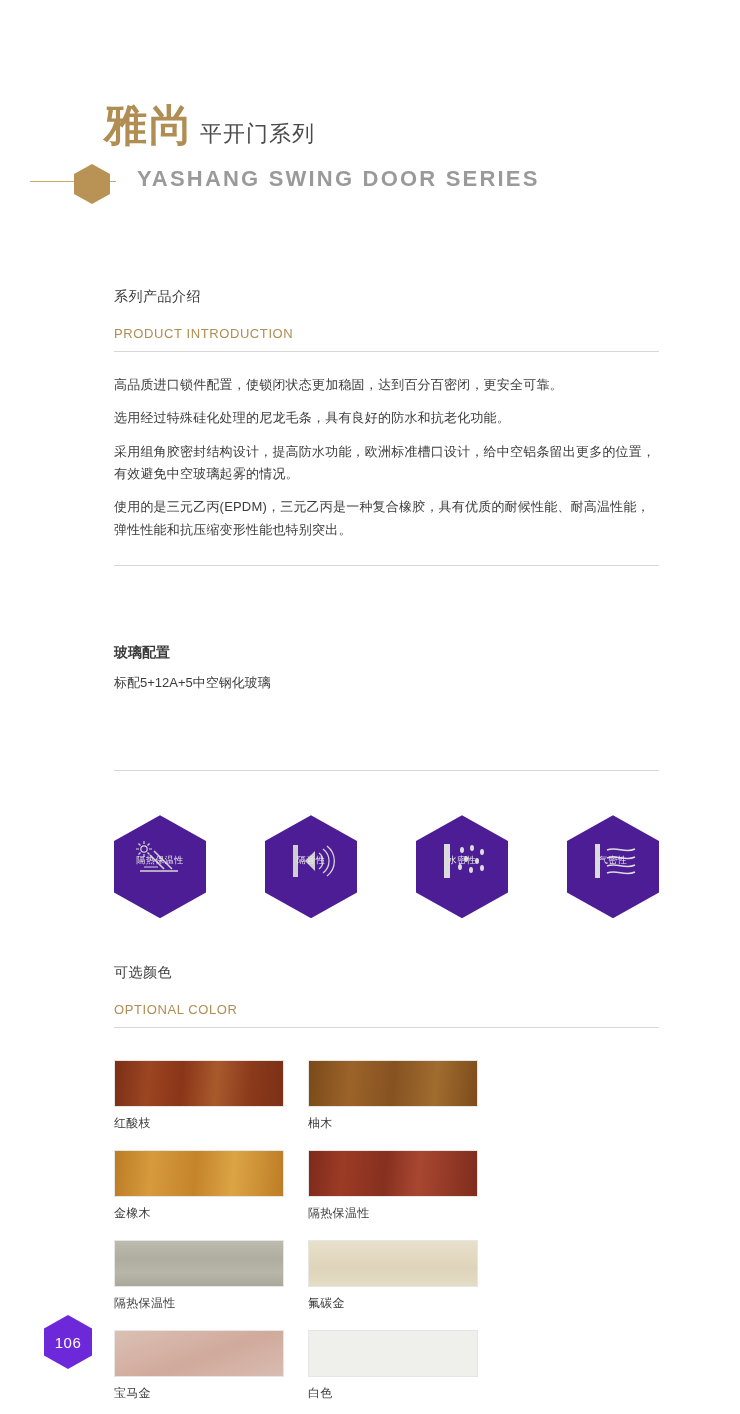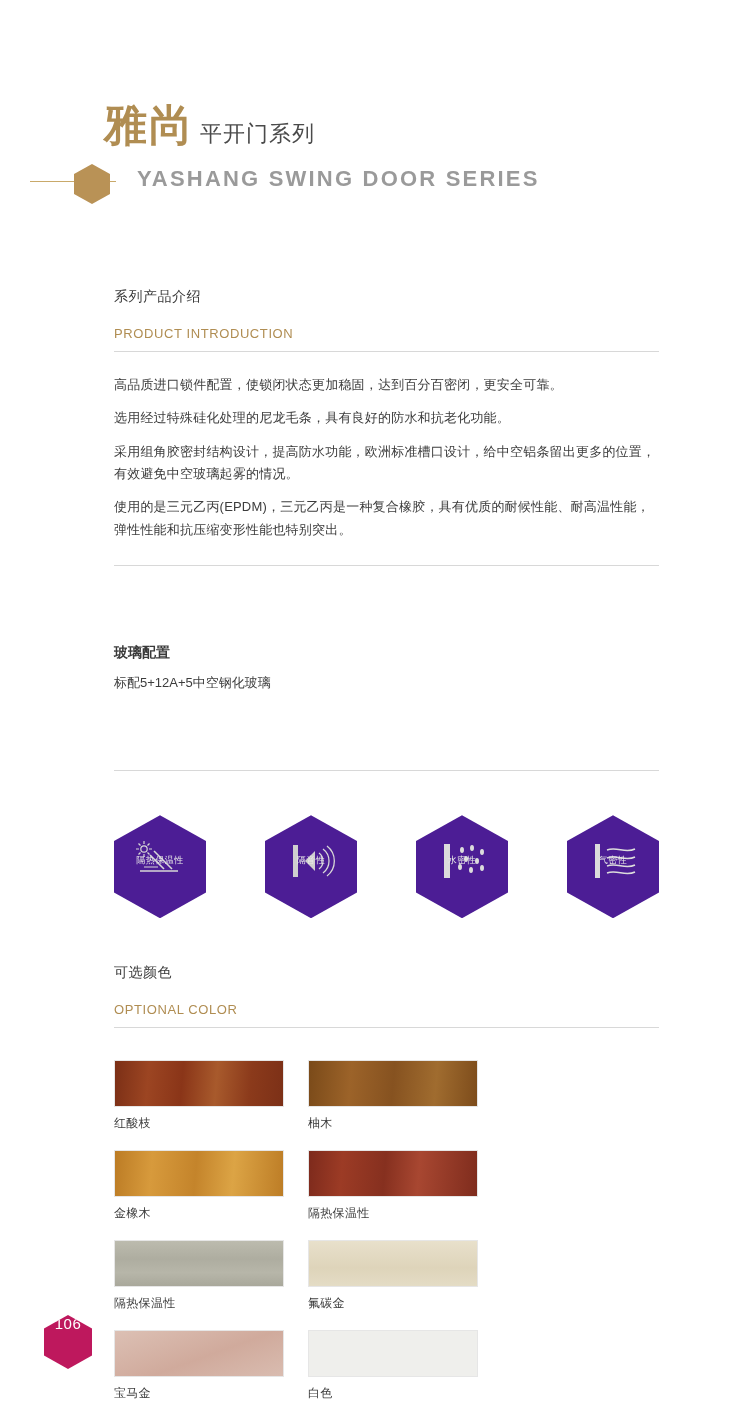--- a/index.html
+++ b/index.html
@@ -189,23 +189,24 @@
     letter-spacing: 0.3px;
   }
 
   
   .page-num {
     position: absolute;
     left: 44px;
     top: 1315px;
     width: 48px;
     height: 54px;
-    background: #be185d;
+    background: #6d28d9;
     clip-path: polygon(50% 0%, 100% 25%, 100% 75%, 50% 100%, 0% 75%, 0% 25%);
     display: flex;
+    align-items: center;
     justify-content: center;
     color: #fff;
     font-size: 15px;
     letter-spacing: 0.5px;
   }
 </style>
 </head>
 <body>
 
 <div class="page">

